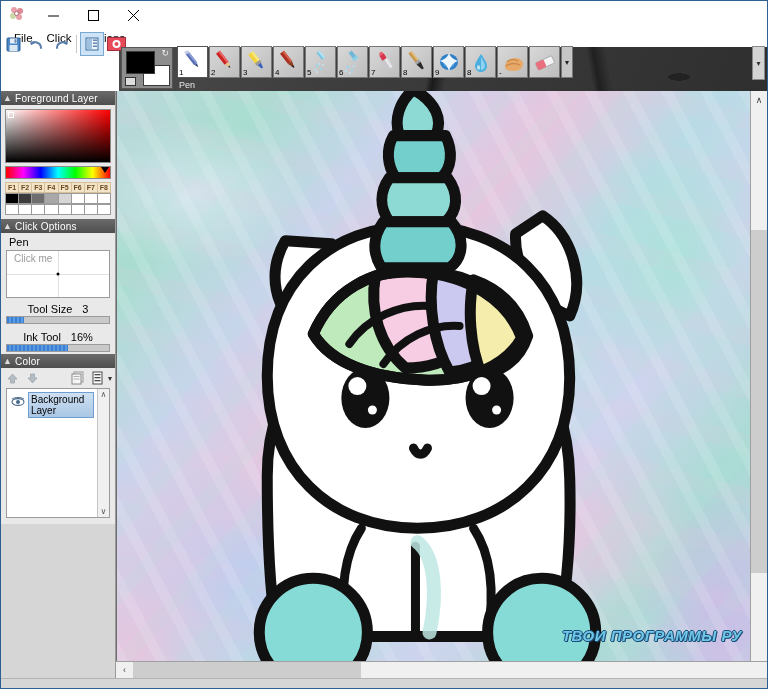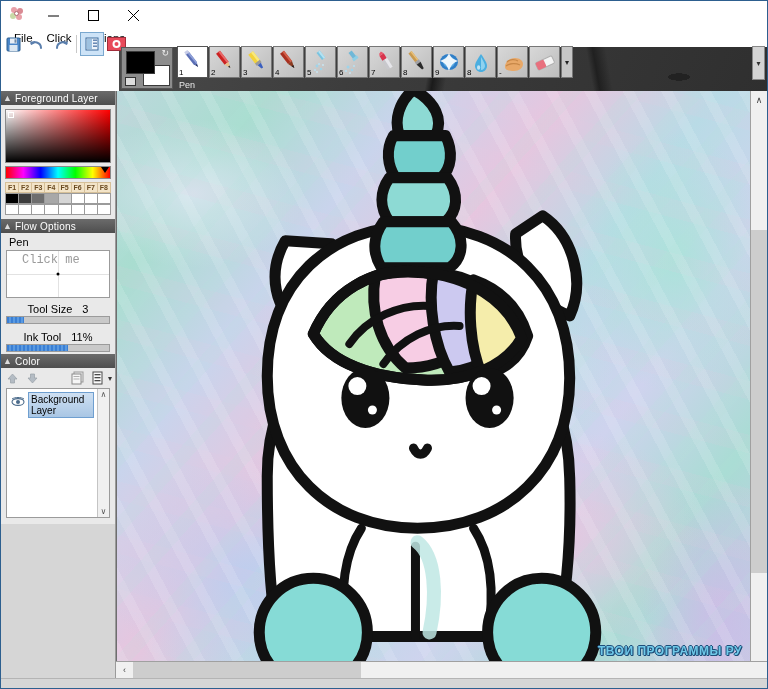--- a/index.html
+++ b/index.html
@@ -127,21 +127,21 @@
   .swatch-labels div:last-child { border-right:1px solid #d6c098; }
   .swatch-row { display:flex; margin:0 4px; }
   .swatch-row div { flex:1; height:11px; border:1px solid #9b9b9b; border-right:none; }
   .swatch-row div:last-child { border-right:1px solid #9b9b9b; }
   .swatch-row.r2 { margin-bottom:4px; }
   
   .to-name { font-size:11px; color:#000; padding:3px 0 2px 8px; }
   .dab-canvas {
     margin:0 5px; height:48px; background:#fff; border:1px solid #9b9b9b; position:relative;
   }
-  .dab-canvas .clickme { position:absolute; left:15px; top:2px; font-size:12px; color:#9a9a9a;font-family:Liberation Mono, monospace; }
+  .dab-canvas .clickme { position:absolute; left:7px; top:2px; font-size:10px; color:#9a9a9a; }
   .dab-canvas .vline { position:absolute; left:50%; top:0; bottom:0; width:1px; background:#e2e2e2; }
   .dab-canvas .hline { position:absolute; top:50%; left:0; right:0; height:1px; background:#e2e2e2; }
   .dab-canvas .dot { position:absolute; left:50%; top:50%; width:3px; height:3px; background:#000;
     border-radius:50%; transform:translate(-50%,-50%); }
   .slider-label { display:flex; align-items:baseline; padding:5px 0 1px 0; justify-content:center; gap:10px; }
   .slider-label .lab { font-size:11px; color:#000; }
   .slider-label .val { font-size:11px; color:#000; }
   .slider-track { margin:0 5px 2px 5px; height:8px; background:#c9c9c9; border:1px solid #9b9b9b; position:relative; }
   .slider-fill { height:100%; background:repeating-linear-gradient(90deg,#3a7fd5 0 2px,#5a9ae0 2px 4px); }
   .dab-row { display:flex; align-items:flex-start; padding:4px 5px 6px 5px; gap:6px; }
@@ -197,21 +197,21 @@
   .scroll-v {
     flex:0 0 17px; width:17px; background:#f0f0f0; border-left:1px solid #a0a0a0;
     display:flex; flex-direction:column;
   }
   .sv-arrow { height:17px; display:flex; align-items:center; justify-content:center; font-size:9px; color:#444; }
   .sv-track { flex:1; position:relative; }
   .sv-thumb { position:absolute; left:0; right:0; top:22%; height:62%; background:#cdcdcd; }
   .canvas-col { flex:1; display:flex; min-height:0; }
   .statusbar { flex:0 0 10px; background:#d6d6d6; border-top:1px solid #b4b4b4; }
   .wm {
-    position:absolute; right:8px; bottom:3px; font-size:12px; font-weight:bold; 
+    position:absolute; right:8px; bottom:17px; font-size:15px; font-weight:bold; font-style:italic;
     color:#6fc8e8; letter-spacing:.5px;
     text-shadow:1px 1px 0 #1f4f7a, -1px 0 0 #1f4f7a, 0 -1px 0 #1f4f7a, 1px 0 0 #1f4f7a, 0 1px 0 #1f4f7a;
     white-space:nowrap; z-index:8;
   }
 </style>
 </head>
 <body>
 
 <div id="app">
 
@@ -476,40 +476,40 @@
             <div style="background: rgb(255, 255, 255);"></div>
             <div style="background: rgb(255, 255, 255);"></div>
             <div style="background: rgb(255, 255, 255);"></div>
             <div style="background: rgb(255, 255, 255);"></div>
             <div style="background: rgb(255, 255, 255);"></div>
           </div>
       </div>
 
       <div class="panel-head">
         <span class="chev">▲</span>
-        <span>Flow Options</span>
+        <span>Click Options</span>
       </div>
       <div class="panel-body">
         <div class="to-name">Pen</div>
         <div class="dab-canvas">
           <div class="vline"></div>
           <div class="hline"></div>
           <div class="clickme">Click me</div>
           <div class="dot"></div>
         </div>
         <div class="slider-label">
           <span class="lab">Tool Size</span>
           <span class="val">3</span>
         </div>
         <div class="slider-track">
           <div class="slider-fill" id="bsfill" style="width: 17%;"></div>
         </div>
         <div class="slider-label">
           <span class="lab">Ink Tool</span>
-          <span class="val">11%</span>
+          <span class="val">16%</span>
         </div>
         <div class="slider-track">
           <div class="slider-fill" id="iffill" style="width: 60%;"></div>
         </div>
       </div>
 
       <div class="panel-head">
         <span class="chev">▲</span>
         <span>Color</span>
       </div>

